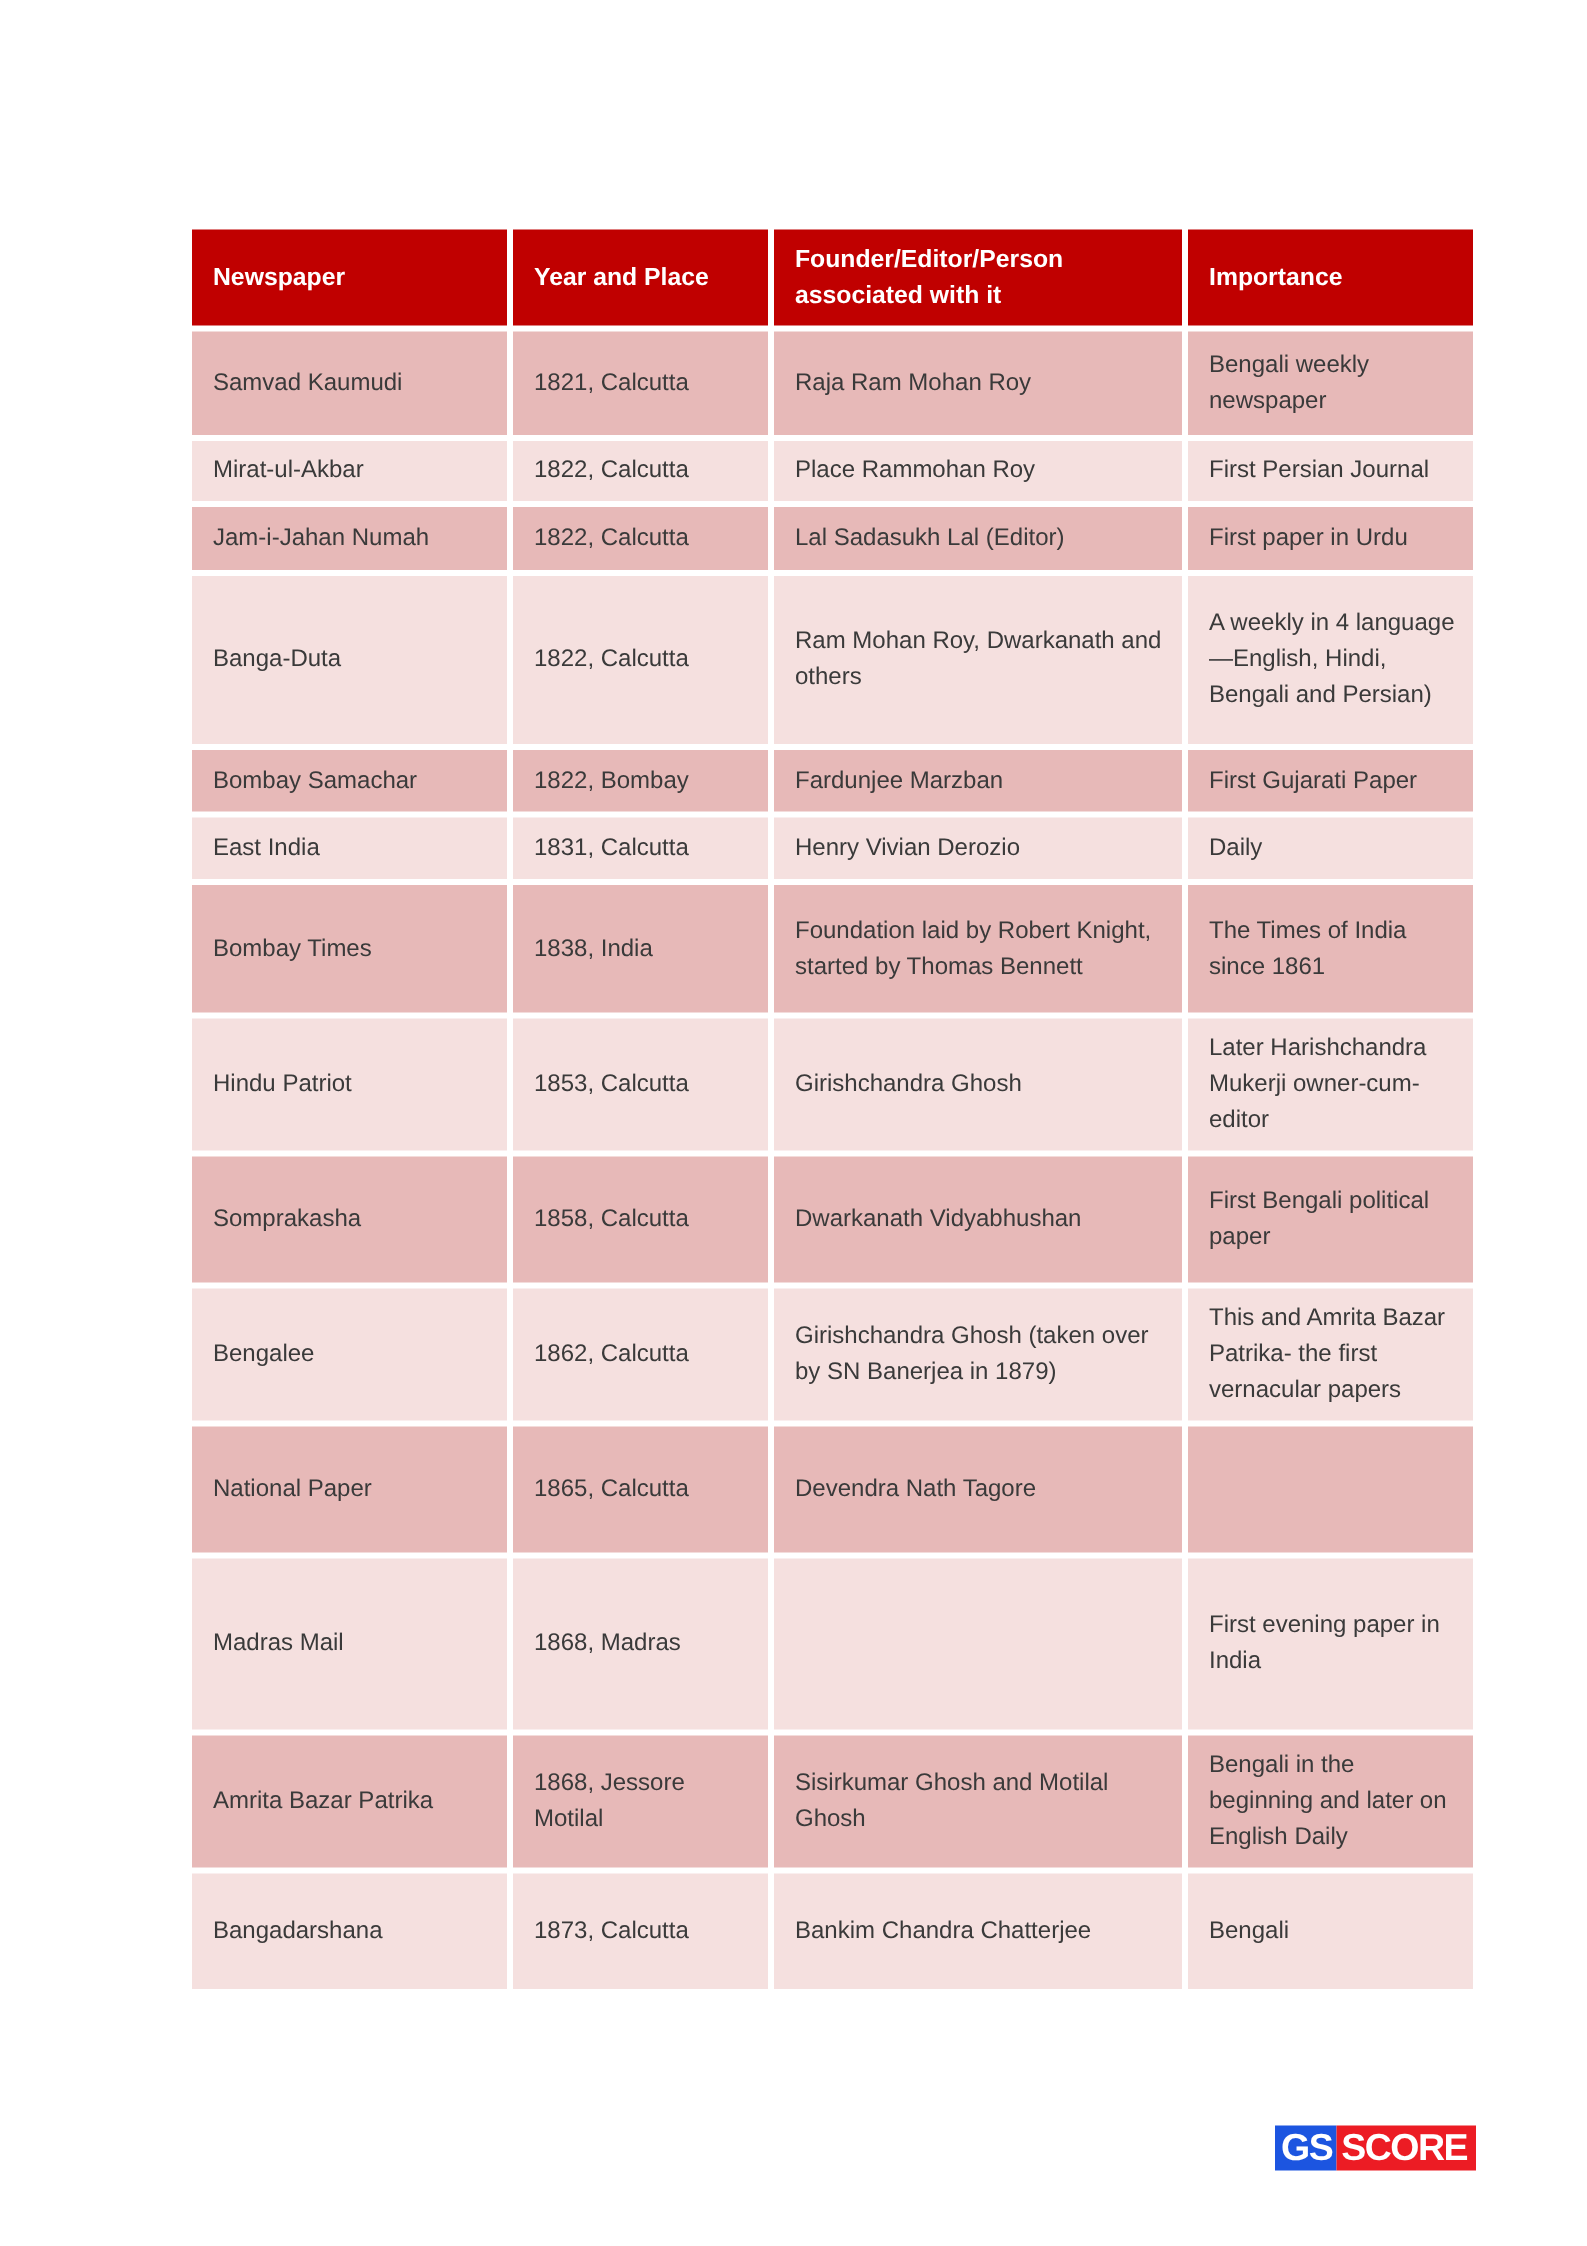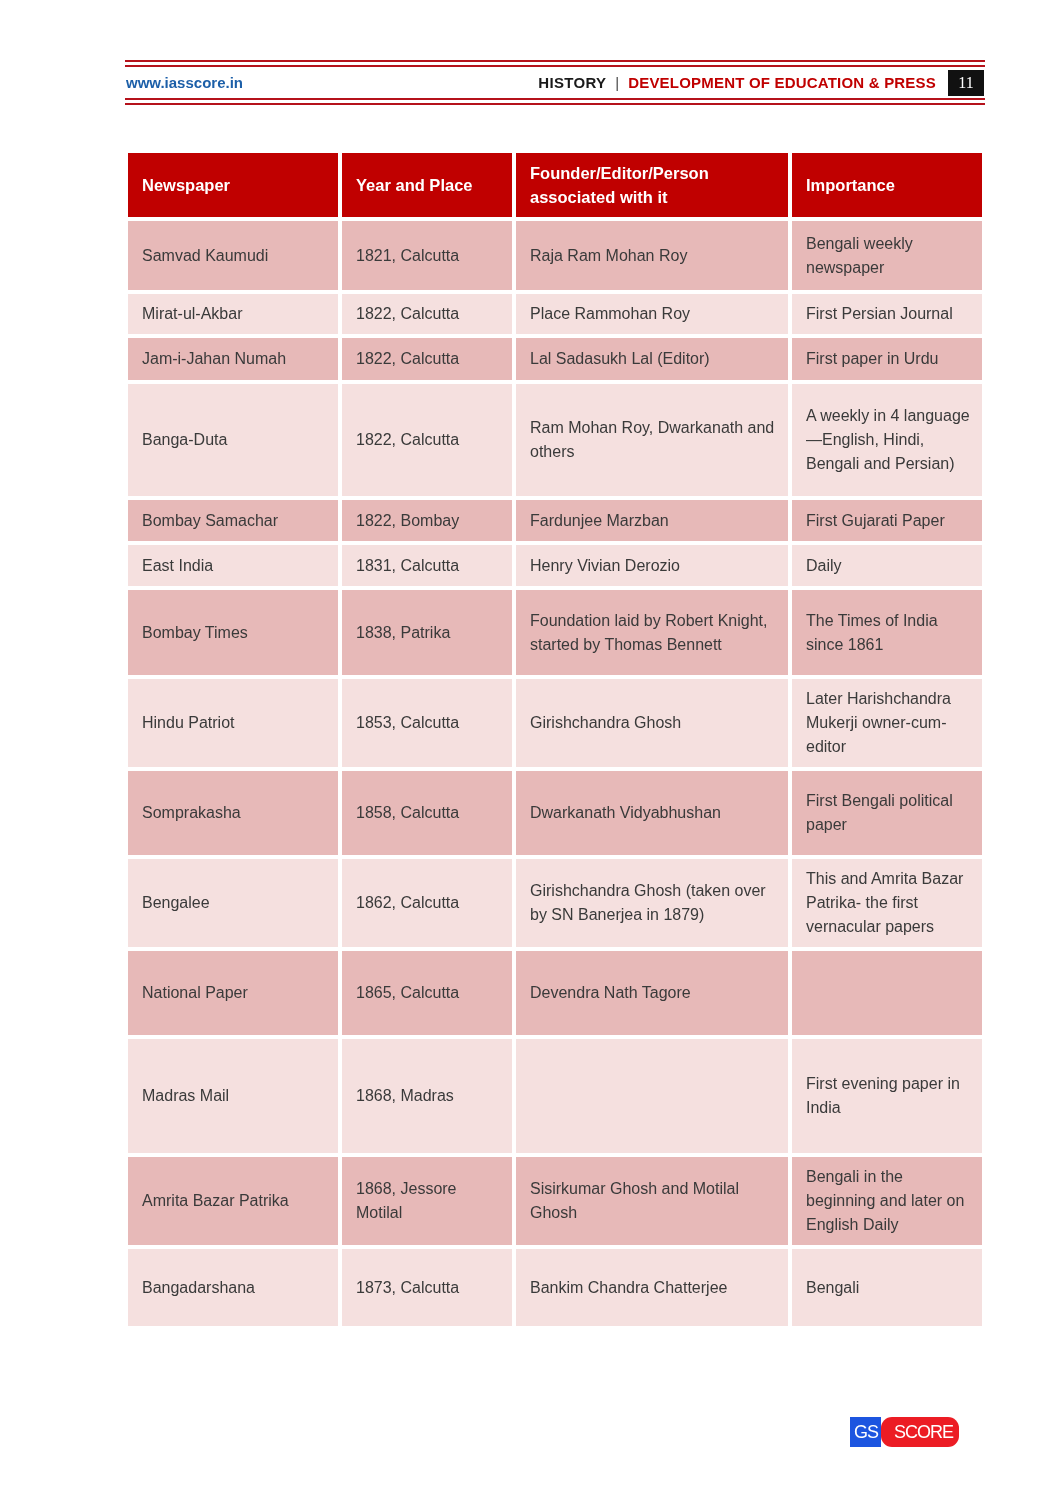--- a/index.html
+++ b/index.html
@@ -75,53 +75,39 @@
   tbody tr:nth-child(12) td{height:98px}
   tbody tr:nth-child(13) td{height:29px}
   tbody tr:nth-child(14) td{height:61px}
   tbody tr:nth-child(15) td{height:66px}
   tbody tr:nth-child(16) td{height:30px}
 
   
   .gsscore-logo {
     position:absolute; left:850px; top:1417px;
     display:flex; height:30px;
-    font-weight:normal; font-size:18px; letter-spacing:-1px;
+    font-weight:bold; font-size:25px; letter-spacing:-1px;
     color:#ffffff;
   }
   .logo-gs {
     background:var(--logo-blue,#1c55e0);
     display:flex; align-items:center; justify-content:center;
     padding:0 3px 0 4px;
   }
   .logo-score {
     background:var(--logo-red,#ec1c24);
     display:flex; align-items:center; justify-content:center;
-    padding:0 6px 0 13px;
-    border-radius:11px;
+    padding:0 6px 0 3px;
   }
 </style>
 </head>
 <body>
 
 <div class="page">
 
-  <div class="page-header">
-    <div class="double-rule"></div>
-    <div class="header-row">
-      <span class="site-url">www.iasscore.in</span>
-      <span class="header-right">
-        <span class="subject-label">HISTORY</span>
-        <span class="separator">|</span>
-        <span class="chapter-title">DEVELOPMENT OF EDUCATION &amp; PRESS</span>
-        <span class="page-badge">11</span>
-      </span>
-    </div>
-    <div class="double-rule"></div>
-  </div>
 
   <table class="newspapers">
     <colgroup>
         <col class="c1">
         <col class="c2">
         <col class="c3">
         <col class="c4">
       </colgroup>
     <thead>
       <tr>
@@ -163,21 +149,21 @@
         <td>First Gujarati Paper</td>
       </tr>
       <tr>
         <td>East India</td>
         <td>1831, Calcutta</td>
         <td>Henry Vivian Derozio</td>
         <td>Daily</td>
       </tr>
       <tr>
         <td>Bombay Times</td>
-        <td>1838, Patrika</td>
+        <td>1838, India</td>
         <td>Foundation laid by Robert Knight, started by Thomas Bennett</td>
         <td>The Times of India since 1861</td>
       </tr>
       <tr>
         <td>Hindu Patriot</td>
         <td>1853, Calcutta</td>
         <td>Girishchandra Ghosh</td>
         <td>Later Harishchandra Mukerji owner-cum-editor</td>
       </tr>
       <tr>

